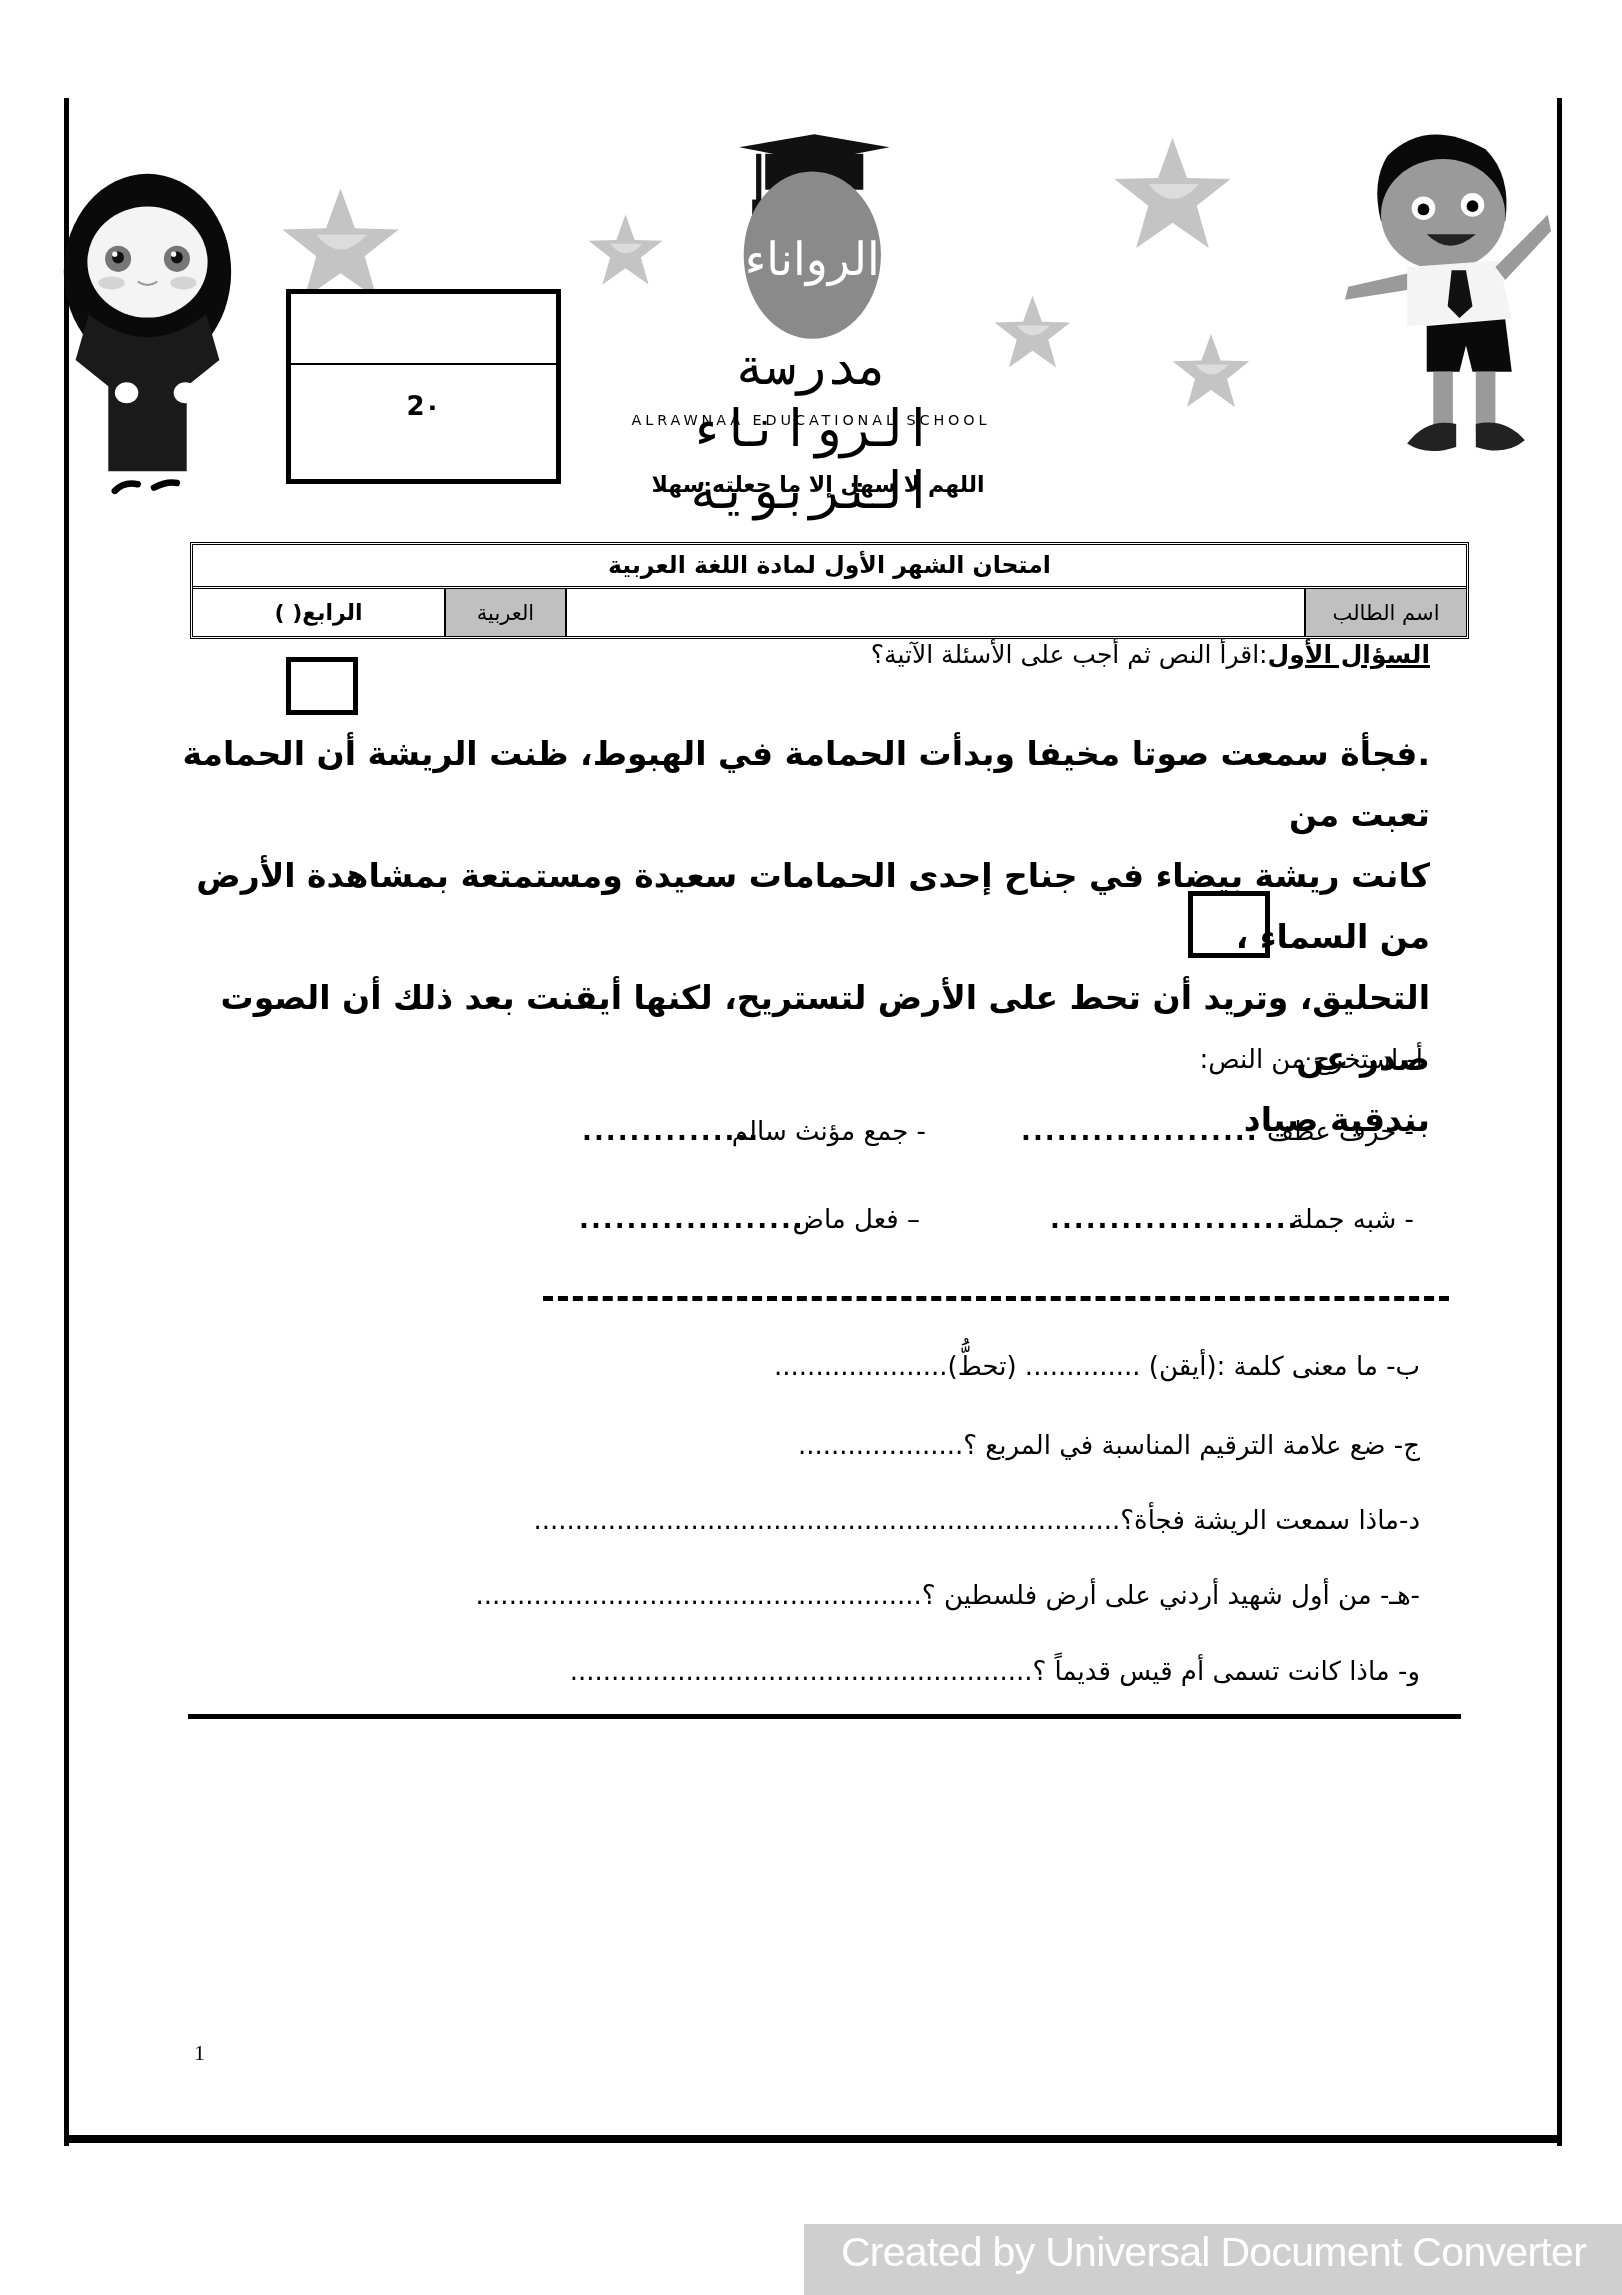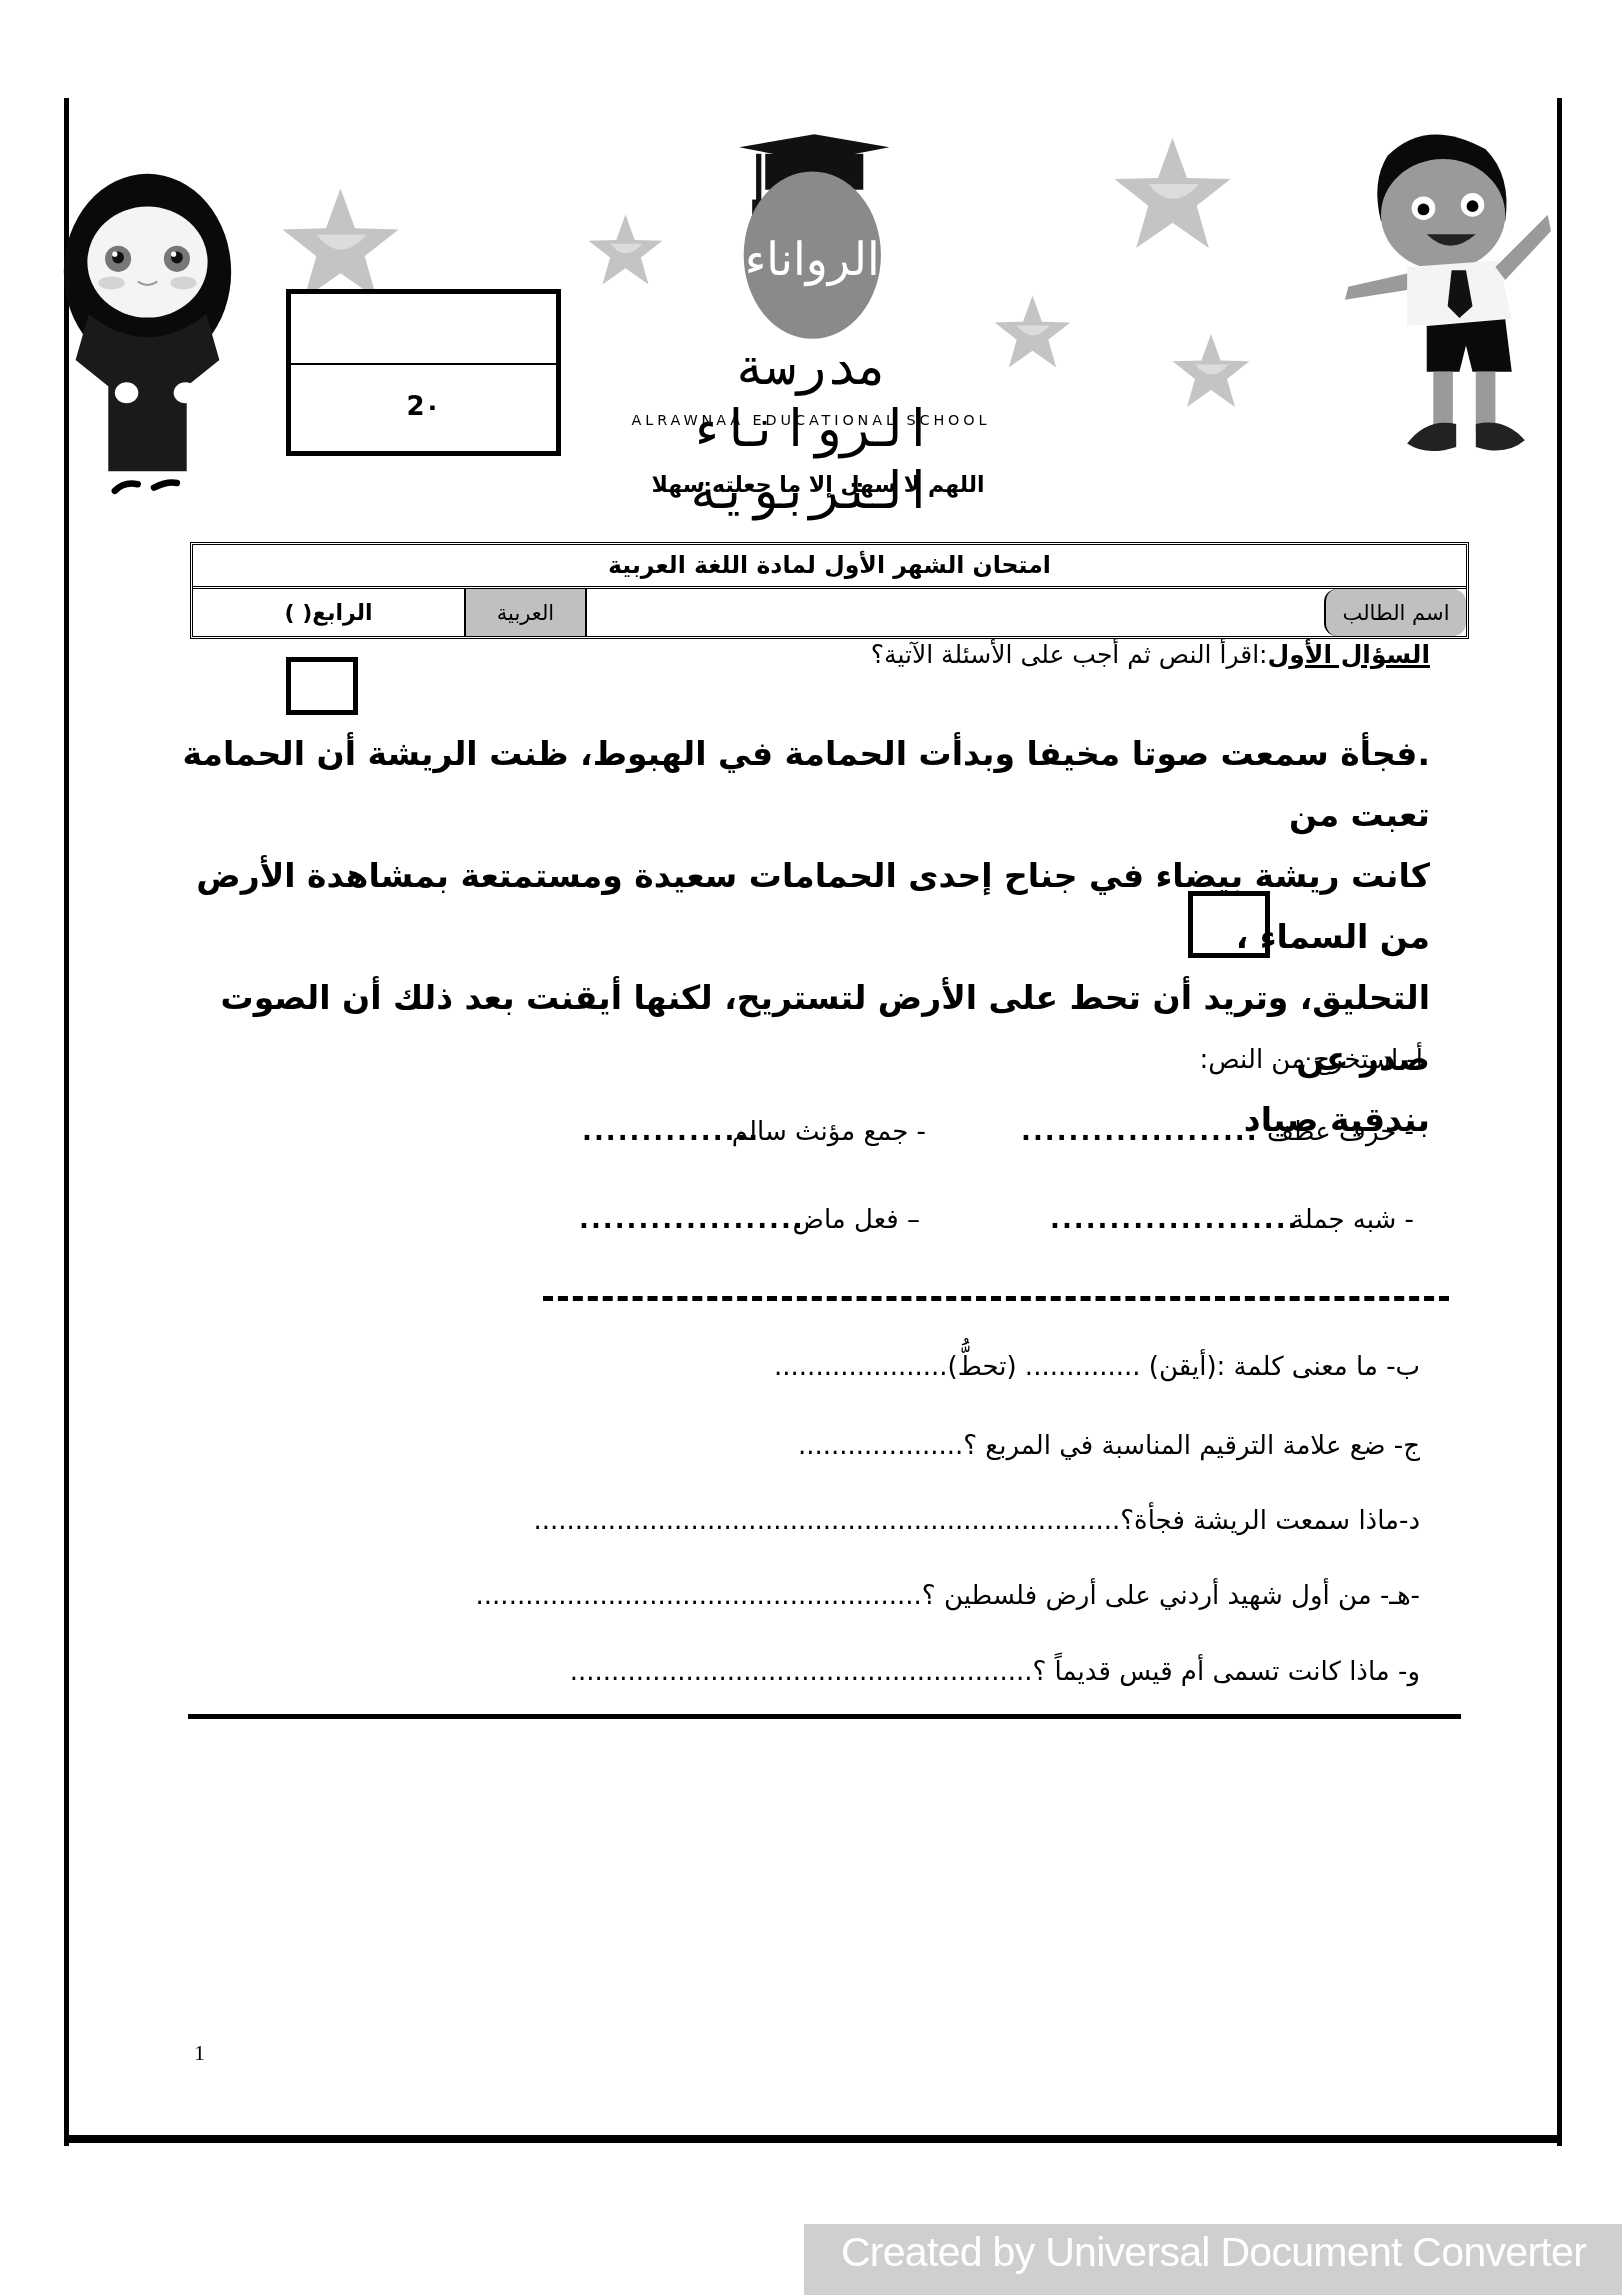--- a/index.html
+++ b/index.html
@@ -12,38 +12,38 @@
   
   .frame-left  { left:64px;  top:98px; width:5.2px;  height:2048px; background:#000; }
   .frame-right { left:1557px; top:98px; width:5.2px; height:2048px; background:#000; }
   .frame-bottom{ left:64px;  top:2135px; width:1498px; height:7.9px; background:#000; }
 
   
   .girl { left:56px; top:164px; width:183px; height:353px; }
   .boy  { left:1309px; top:110px; width:242px; height:386px; }
 
   
-  .score-box { left:286px; top:289px; width:275px; height:167px; border:5.2px solid #000; box-sizing:border-box; background:#fff;text-decoration:underline; }
+  .score-box { left:286px; top:289px; width:275px; height:195px; border:5.2px solid #000; box-sizing:border-box; background:#fff;text-decoration:underline; }
   .score-box .divider { position:absolute; left:0; right:0; top:69px; height:2px; background:#000; }
   .score-box .total { position:absolute; left:0; right:0; top:97px; text-align:center; font-weight:bold; font-size:26px; font-family:"DejaVu Sans", sans-serif; }
 
   
   .logo { left:628px; top:134px; width:366px; height:301px; }
   .logo-latin { left:628px; top:412px; width:366px; text-align:center; font-size:14.4px; letter-spacing:3.9px; font-family:"DejaVu Sans", sans-serif; }
   .logo-arabic { left:628px; top:337px; width:366px; text-align:center; font-size:51px; font-family:Liberation Mono, monospace; direction:rtl; }
 
   .prayer { left:589px; top:472px; width:458px; text-align:center; font-weight:bold; font-size:22px; direction:rtl; font-family:"DejaVu Sans", sans-serif; }
 
   
   .hdr { left:190px; top:542px; width:1279px; height:97px; border:3.9px double #000; box-sizing:border-box; }
   .hdr-title { position:absolute; left:0; right:0; top:0; height:41px; border-bottom:3.9px double #000; text-align:center; line-height:41px; font-weight:bold; font-size:23.6px; direction:rtl; }
   .hdr-row { position:absolute; left:0; right:0; top:44px; bottom:0; display:flex; direction:rtl; }
   .hdr-cell { height:100%; border-left:2px solid #000; box-sizing:border-box; display:flex; align-items:center; justify-content:center; font-size:21px; }
   .hdr-cell.label { background:#c0c0c0; }
-  .hdr-cell.c-name-label { width:142px;border-radius:13px; }
+  .hdr-cell.c-name-label { width:162px; }
   .hdr-cell.c-name-value { width:739px; }
   .hdr-cell.c-class-label { width:121px; }
   .hdr-cell.c-class-value { flex:1; border-left:none; justify-content:center; font-weight:bold; font-size:22px; }
 
   
   .q1-head { right:193px; top:640px; font-size:25px; direction:rtl; white-space:nowrap; }
   .q1-head .bold-u { font-weight:bold; text-decoration:underline; text-decoration-thickness:3.3px; }
   .box-small { left:286px; top:657px; width:72px; height:58px; border:5.2px solid #000; box-sizing:border-box; }
 
   

